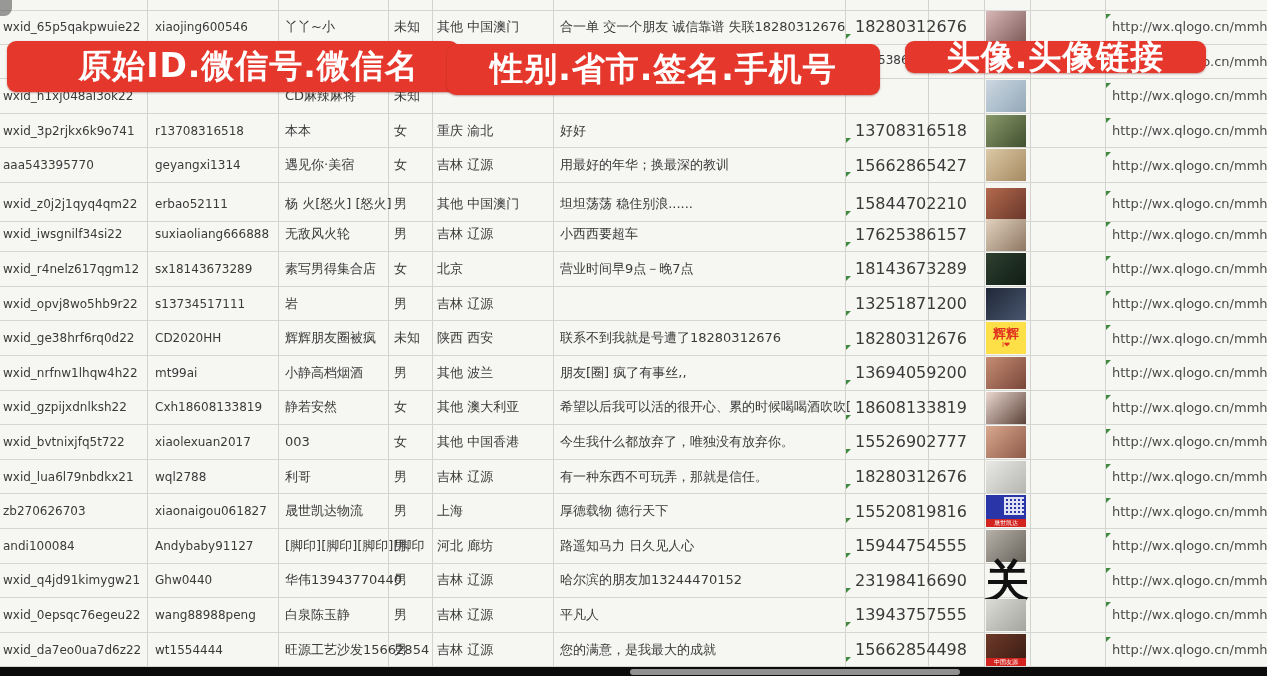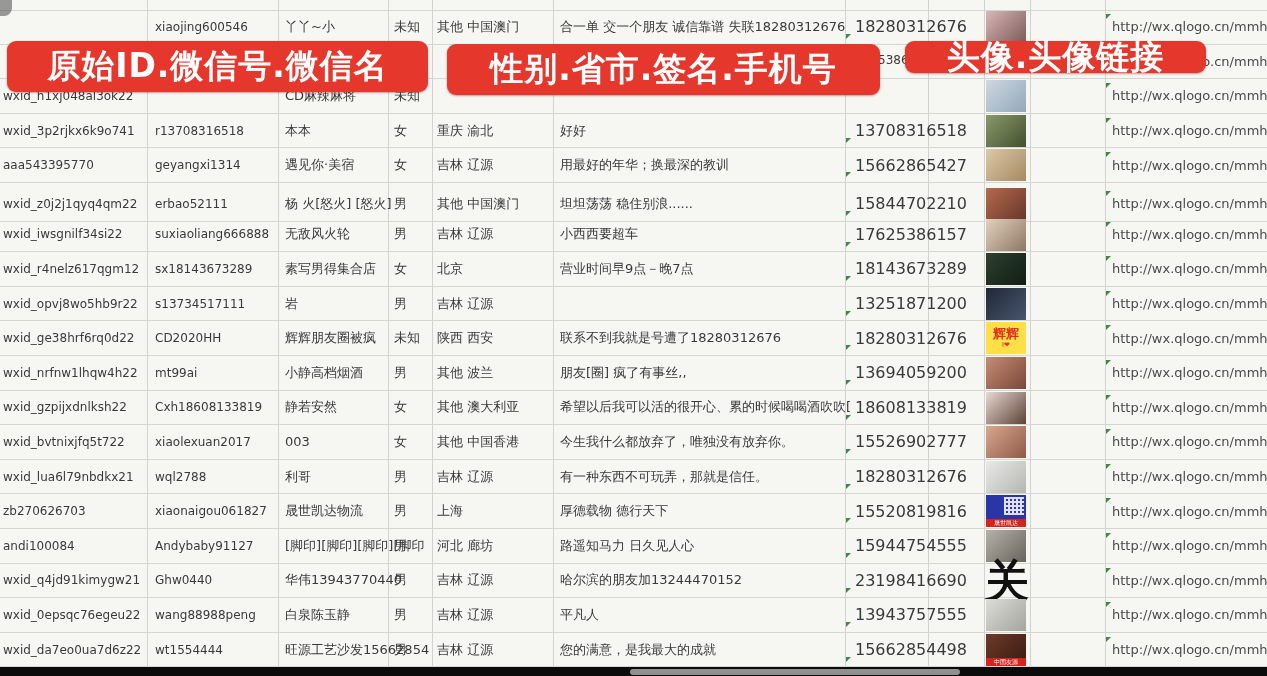--- a/index.html
+++ b/index.html
@@ -33,21 +33,21 @@
     background-image:repeating-linear-gradient(0deg,#fff 0 2px,transparent 2px 4px),
                      repeating-linear-gradient(90deg,#fff 0 2px,transparent 2px 4px);}
   .red-strip{position:absolute;left:0;right:0;bottom:0;height:8px;background:#d42420;
              color:#fff;font-size:6px;line-height:8px;text-align:center;overflow:hidden;}
   .avatar-calligraphy{left:978px;top:-6px;width:58px;height:46px;background:transparent;
      color:#111;font-weight:bold;font-size:44px;line-height:46px;display:flex;
      align-items:center;justify-content:center;overflow:visible;}
   .banner{position:absolute;background:#e5372c;color:#ffffff;font-weight:bold;font-size:33px;
           display:flex;align-items:center;justify-content:center;border-radius:9px;
           letter-spacing:1px;z-index:40;box-shadow:0 1px 2px rgba(120,20,15,.4);}
-  .banner-1{left:7px;top:41px;width:421px;height:51px;}
+  .banner-1{left:7px;top:41px;width:421px;height:51px;padding-left:31px;}
   .banner-2{left:447px;top:44px;width:433px;height:51px;text-align:right;}
   .banner-3{left:905px;top:41px;width:301px;height:32px;}
   .partial-phone{position:absolute;left:878px;top:53px;font-size:12px;color:#3a3a3a;z-index:5;}
   .bottombar{position:absolute;left:0;right:0;bottom:0;height:9px;background:#0b0b0b;z-index:60;}
   .scrubber{position:absolute;left:630px;top:1.5px;width:330px;height:6px;background:#909090;
             border-radius:3px;}
   .corner-artifact{position:absolute;left:0;top:0;width:12px;height:16px;background:#4a4a4a;
             opacity:.55;border-radius:0 0 8px 0;z-index:30;}
 </style>
 </head>
@@ -61,20 +61,21 @@
   <div class="vline" style="left:432px"></div>
   <div class="vline" style="left:553px"></div>
   <div class="vline" style="left:845px"></div>
   <div class="vline" style="left:928px"></div>
   <div class="vline" style="left:984px"></div>
   <div class="vline" style="left:1030px"></div>
   <div class="vline" style="left:1105px"></div>
 
   <div class="rows">
       <div class="row" style="top: 10px;">
+    <span class="cell c-wxid">wxid_65p5qakpwuie22</span>
     <span class="cell c-wid">xiaojing600546</span>
     <span class="cell c-nick">丫丫~小</span>
     <span class="cell c-gender">未知</span>
     <span class="cell c-region">其他 中国澳门</span>
     <span class="cell c-sig">合一单 交一个朋友 诚信靠谱 失联18280312676</span>
     <span class="cell c-phone">18280312676</span>
     <span class="marker phone-marker"></span>
     <div class="avatar avatar-photo" style="background: linear-gradient(135deg, rgb(217, 183, 183), rgb(124, 90, 88));"></div>
     <span class="marker url-marker"></span>
     <span class="cell c-url">http://wx.qlogo.cn/mmhead</span>

